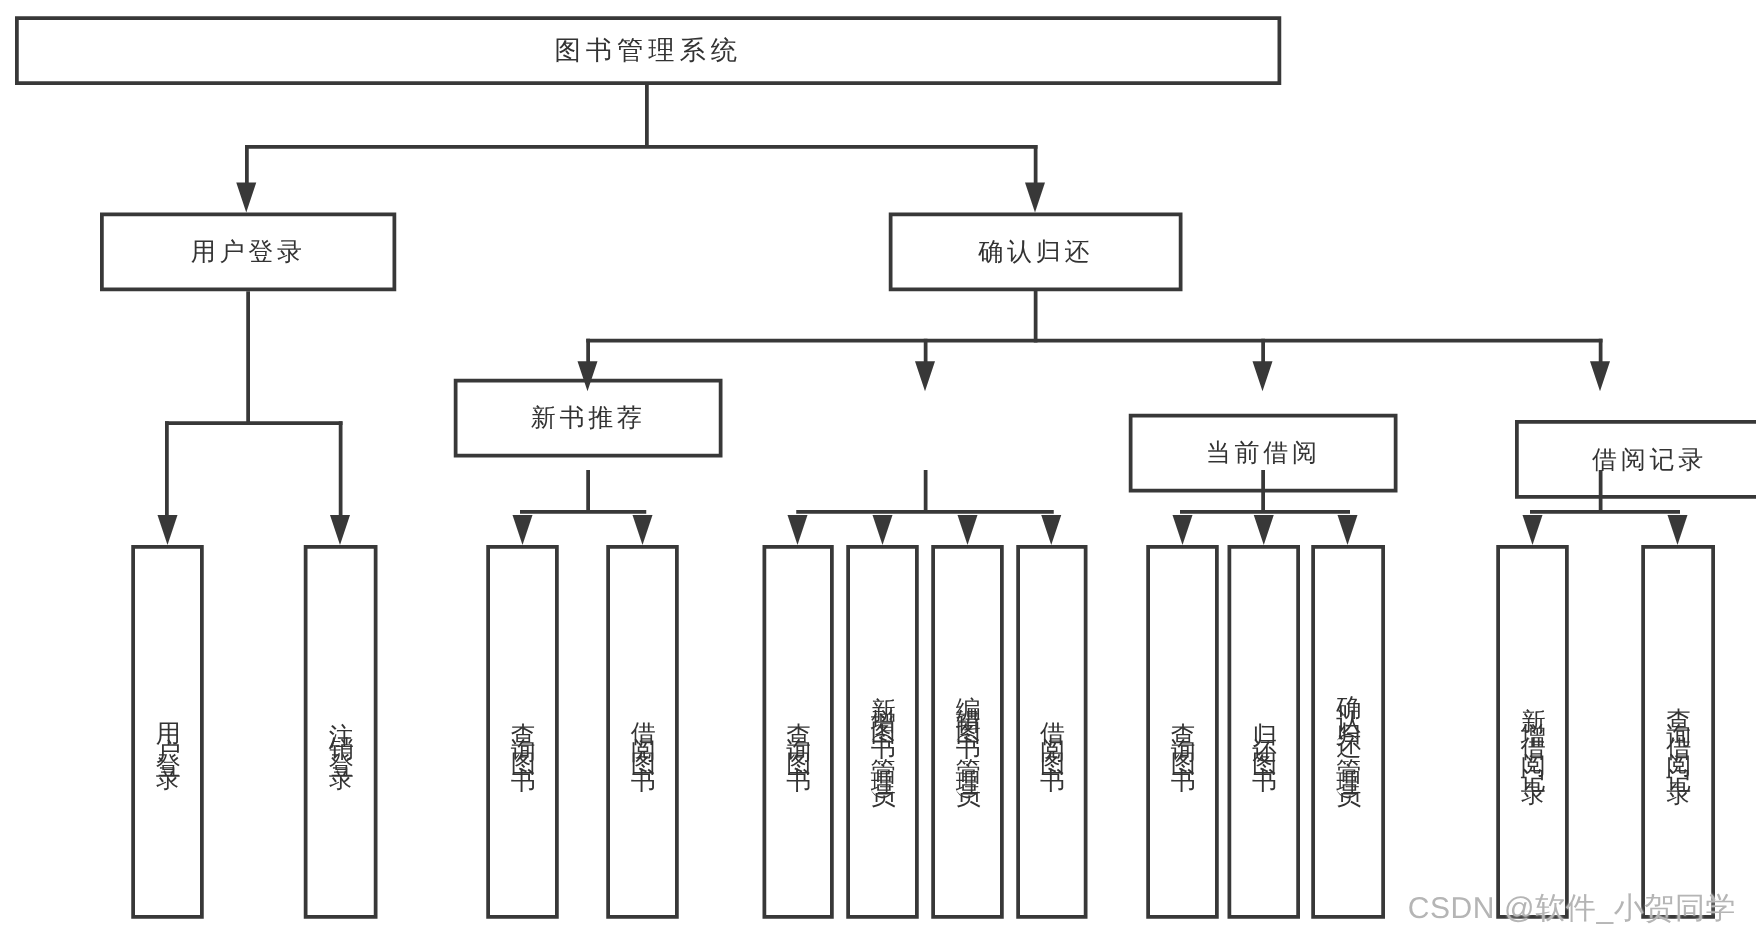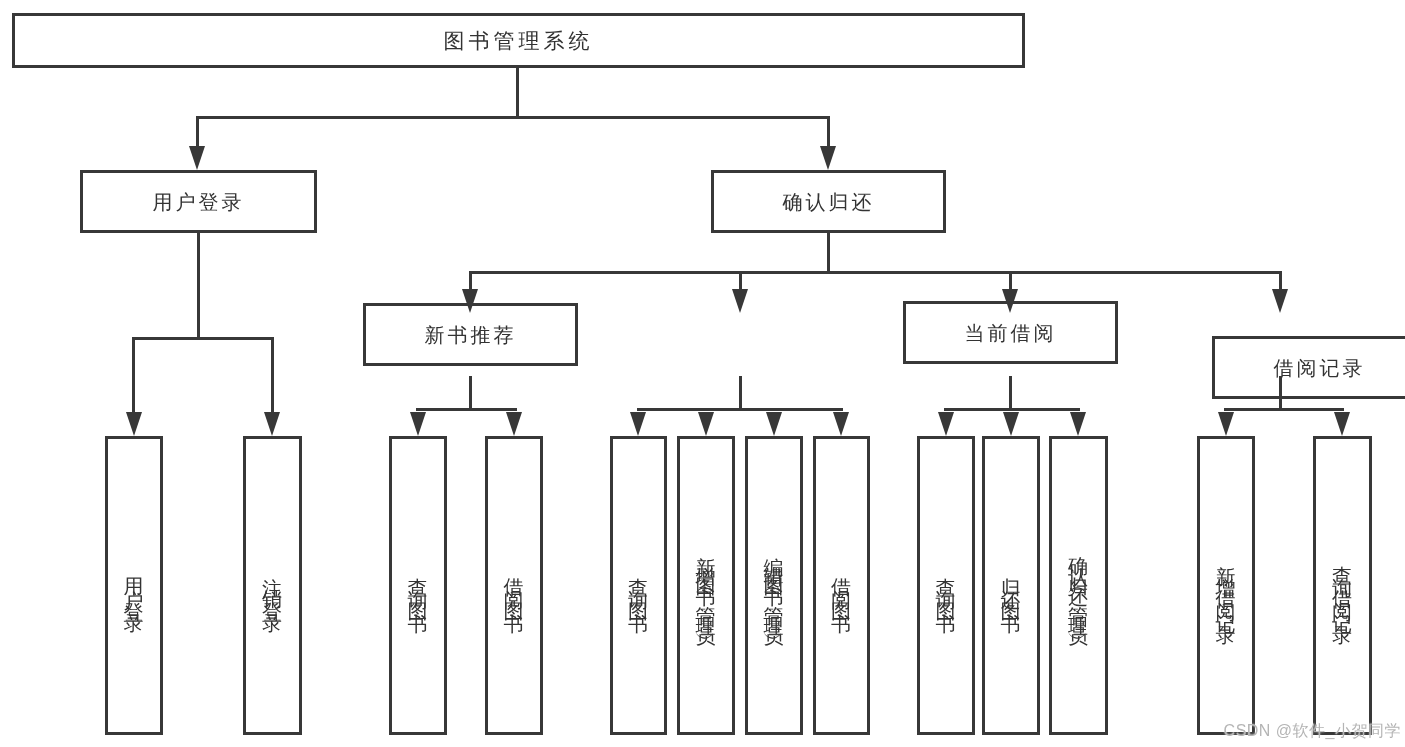--- a/index.html
+++ b/index.html
@@ -40,22 +40,22 @@
   .v{position:absolute;width:3px;background:var(--line);}
   .h{position:absolute;height:3px;background:var(--line);}
   .ah{
     position:absolute;width:0;height:0;
     border-left:8px solid transparent;
     border-right:8px solid transparent;
     border-top:24px solid var(--line);
   }
   .watermark{
     position:absolute;
-    right:4px;bottom:5px;
-    font-size:16px;
+    right:16px;bottom:5px;
+    font-size:24px;
     letter-spacing:0.5px;
     color:var(--wm);
     text-shadow:0 0 2px #ffffff;
     z-index:10;
     white-space:nowrap;
   }
 </style>
 </head>
 <body>
 
@@ -71,21 +71,21 @@
 
   <div class="node hnode" style="left:711px;top:170px;width:235px;height:63px;">
     <span>确认归还</span>
   </div>
 
   <div class="node hnode" style="left:363px;top:303px;width:215px;height:63px;">
     <span>新书推荐</span>
   </div>
 
 
-  <div class="node hnode" style="left:903px;top:301px;width:215px;height:63px;justify-content:center;">
+  <div class="node hnode" style="left:903px;top:331px;width:215px;height:63px;justify-content:center;">
     <span>当前借阅</span>
   </div>
 
   <div class="node hnode" style="left:1212px;top:313px;width:215px;height:63px;margin-top:23px;">
     <span>借阅记录</span>
   </div>
 
   <div class="node leaf" style="left:105px;top:436px;width:58px;height:299px;">
     <span class="vtxt">用户登录</span>
   </div>

